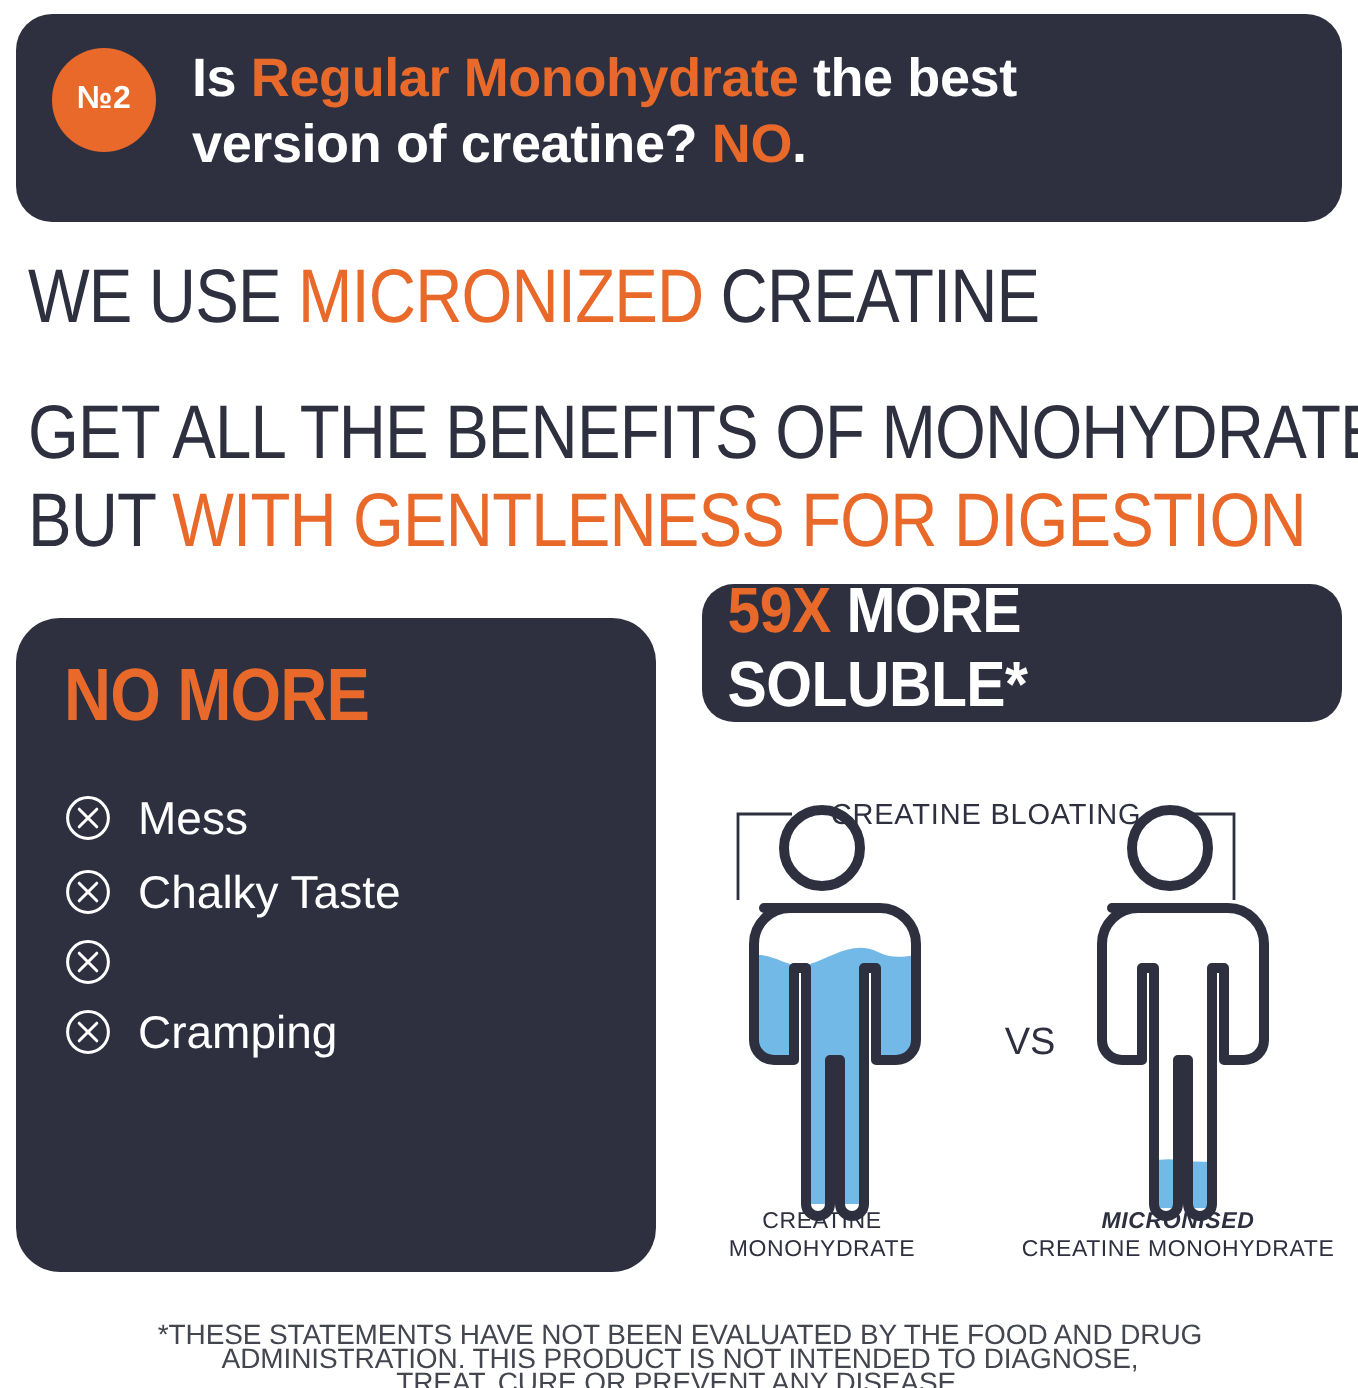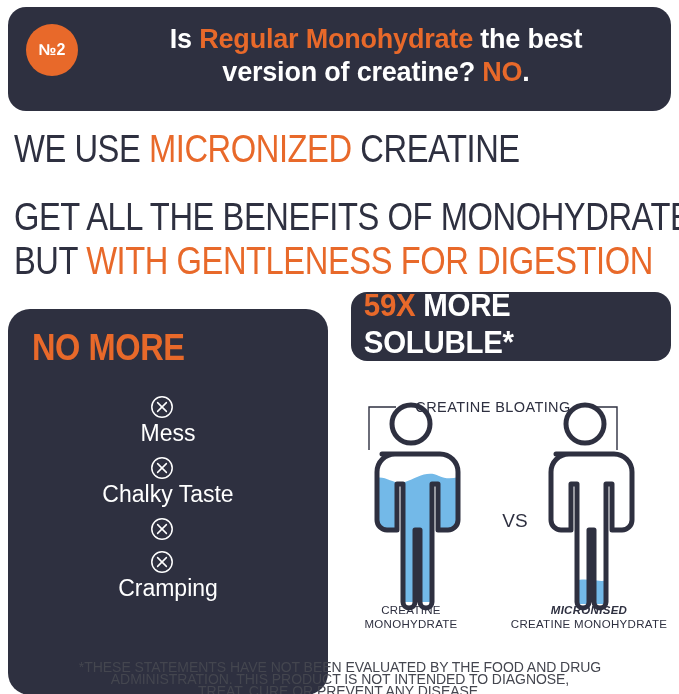--- a/index.html
+++ b/index.html
@@ -54,21 +54,20 @@
   .question-text {
     position: absolute;
     left: 88px;
     top: 16px;
     width: 560px;
     color: #ffffff;
     font-size: 27px;
     line-height: 33px;
     font-weight: 600;
     letter-spacing: -0.2px;
-    text-align: center;
   }
   .orange { color: #E8692A; }
 
   
   .headline {
     position: absolute;
     left: 14px;
     top: 127px;
     width: 660px;
     font-family: "Liberation Sans Narrow", "Liberation Sans", sans-serif;
@@ -93,21 +92,21 @@
     transform-origin: left center;
     white-space: nowrap;
   }
 
   
   .no-more-panel {
     position: absolute;
     left: 8px;
     top: 309px;
     width: 320px;
-    height: 386px;
+    height: 327px;
     background: #2E3040;
     border-radius: 22px;
     box-sizing: border-box;
     padding: 18px 24px;
   }
   .no-more-title {
     color: #E8692A;
     font-family: "Liberation Sans Narrow", "Liberation Sans", sans-serif;
     font-weight: bold;
     font-size: 37px;
@@ -122,21 +121,20 @@
     padding: 0;
   }
   .no-more-item {
     display: flex;
     align-items: center;
     margin-bottom: 9px;
     color: #ffffff;
     font-size: 23px;
     line-height: 28px;
     font-weight: 400;
-    flex-direction: column;
   }
   .x-circle {
     flex: 0 0 auto;
     width: 24px;
     height: 24px;
     margin-right: 13px;
     display: block;
   }
 
   

